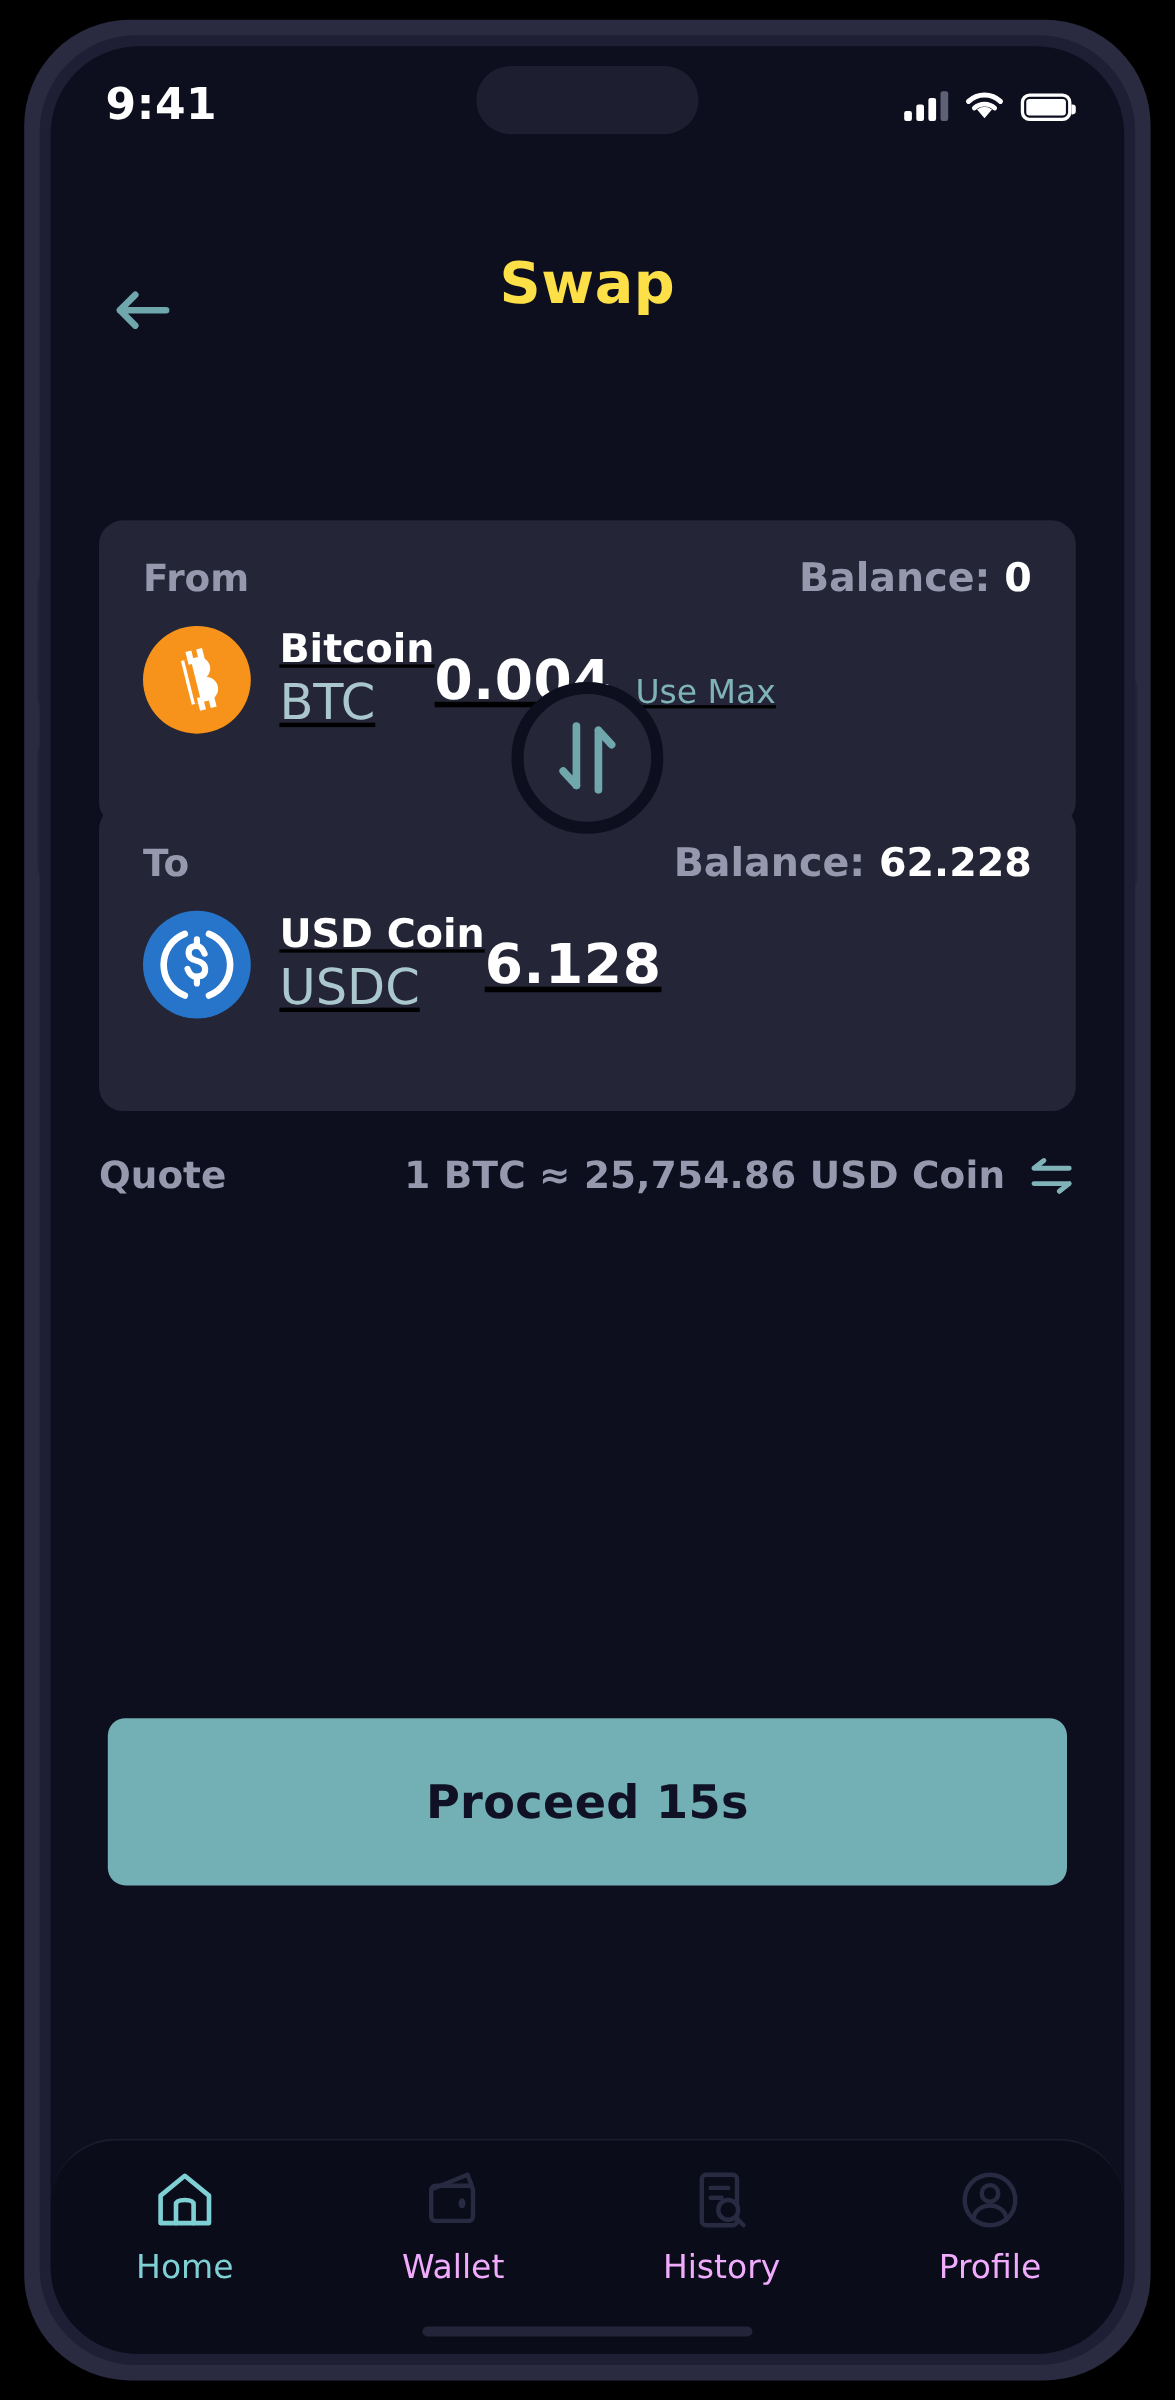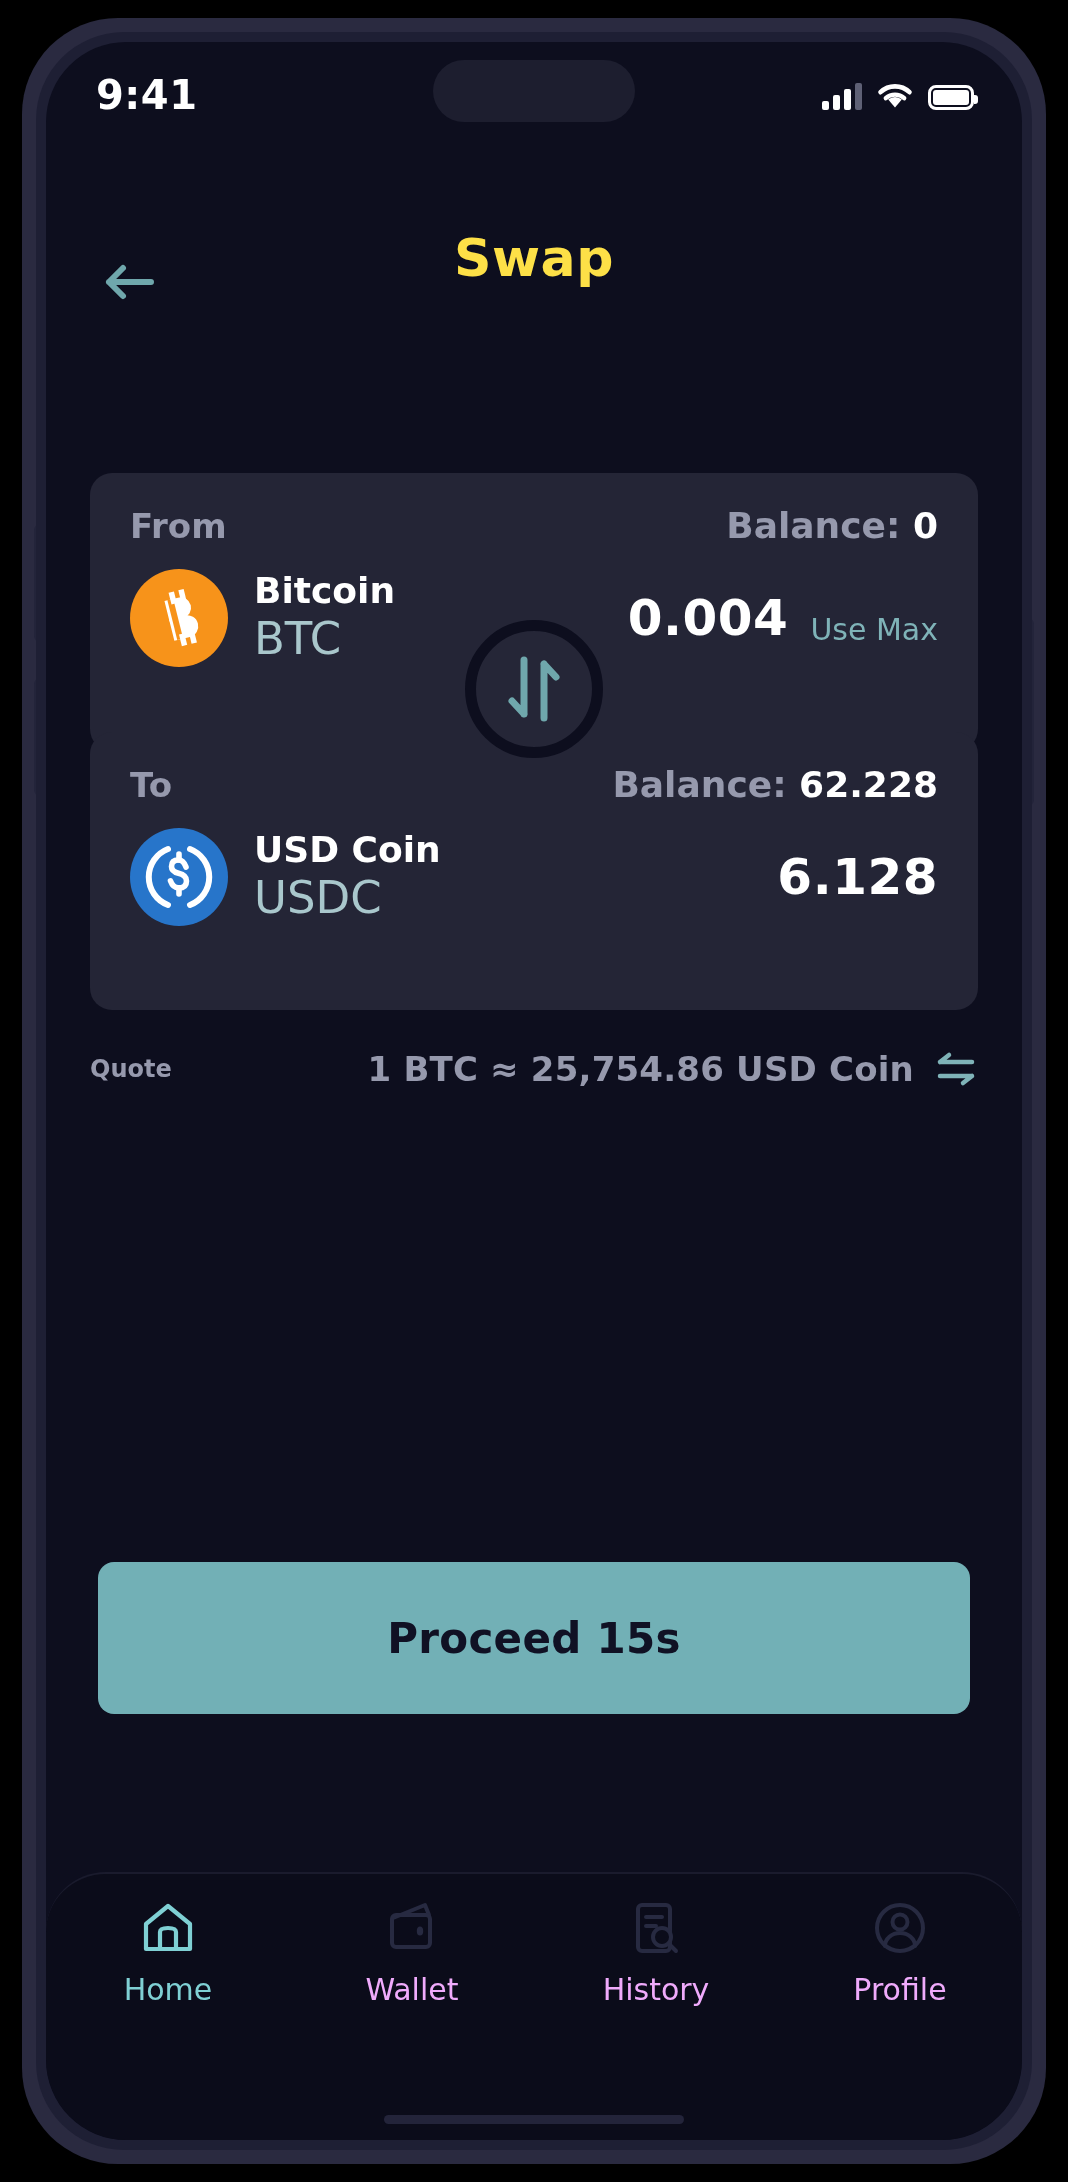--- a/index.html
+++ b/index.html
@@ -155,21 +155,21 @@
     font-size: 36px;
     font-weight: 700;
   }
   .card-balance b { color: #ffffff; font-weight: 700; }
 
   .card-mainrow {
     position: absolute;
     left: 40px; right: 40px; top: 96px;
     display: flex;
     align-items: center;
-    justify-content: space-between;
+    text-decoration: underline;
   }
   .token-side { display: flex; align-items: center; gap: 26px; }
   .token-logo {
     width: 98px; height: 98px;
     border-radius: 50%;
     display: flex; align-items: center; justify-content: center;
     flex: 0 0 98px;
   }
   .token-names { display: flex; flex-direction: column; gap: 2px; }
   .token-name {
@@ -219,21 +219,21 @@
   #quote-row {
     position: absolute;
     left: 44px; top: 1000px;
     width: 888px; height: 54px;
     display: flex;
     align-items: center;
     justify-content: space-between;
   }
   #quote-label {
     color: #9699ad;
-    font-size: 24px;
+    font-size: 34px;
     font-weight: 700;
   }
   #quote-right {
     display: flex;
     align-items: center;
     gap: 20px;
   }
   #quote-value {
     color: #9699ad;
     font-size: 34px;
@@ -254,21 +254,21 @@
     font-size: 42px;
     font-weight: 600;
     cursor: pointer;
     letter-spacing: 0.3px;
   }
 
   
   #bottom-nav {
     position: absolute;
     left: 0; bottom: 0;
-    width: 976px; height: 268px;
+    width: 976px; height: 196px;
     background: #0b0c1a;
     border-top: 2px solid #1a1b2d;
     border-radius: 60px 60px 80px 80px;
     display: flex;
     align-items: flex-start;
     padding-top: 24px;
   }
   .nav-item {
     flex: 1;
     display: flex;

